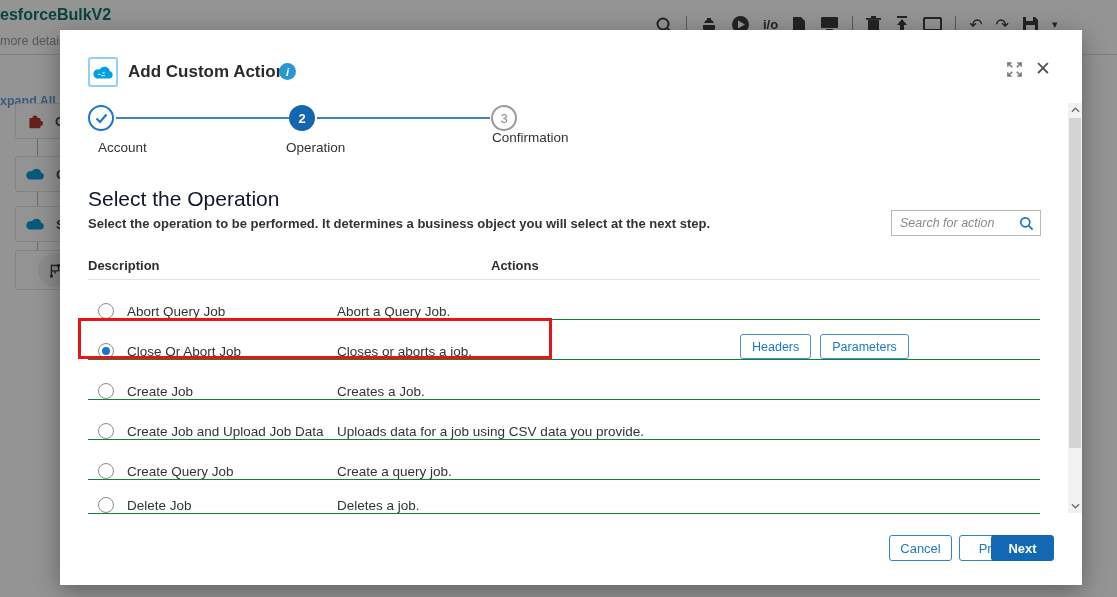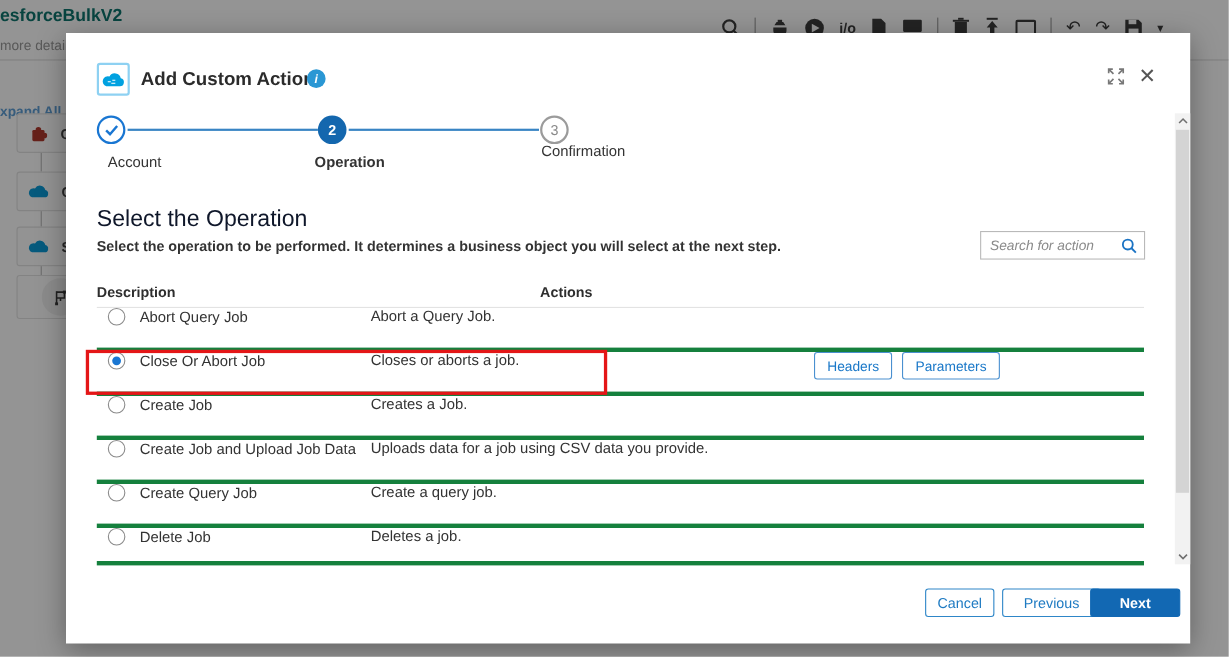--- a/index.html
+++ b/index.html
@@ -31,53 +31,53 @@
     justify-content:center; font-style:italic; }
   .win-icon { color:#6e6e6e; cursor:pointer; }
   
   .step-circle { width:26px; height:26px; border-radius:50%; display:flex;
     align-items:center; justify-content:center; font-size:13px; background:#fff; }
   .step-done { border:2px solid #1976d2; }
   .step-active { background:#1467ae; border:2px solid #1467ae; color:#fff; font-weight:bold; }
   .step-next { border:2px solid #9b9b9b; color:#8a8a8a; }
   .step-line { height:2px; background:#3884c4; }
   .step-label { font-size:13.5px; color:#333; white-space:nowrap; }
-  .step-label.active { font-weight:bold; }
+  .step-label.active { font-weight:normal; }
   
   .sect-heading { font-size:21px; font-weight:400; color:#0f172a; }
   .sect-sub { font-size:13px; font-weight:bold; color:#333; }
   .search-box { width:150px; height:26px; border:1px solid #b9b9b9; background:#fff;
     display:flex; align-items:center; padding:0 6px 0 8px; }
   .search-box input { border:none; outline:none; flex:1; min-width:0; font-size:12.5px;
     font-style:italic; color:#3b82f6; font-family:"Liberation Sans",sans-serif; }
   .search-box input::placeholder { color:#8a8a8a; font-style:italic; }
   
   #op-table { position:absolute; left:28px; top:222px; width:952px; }
   .t-headrow { display:flex; height:28px; align-items:center;
     border-bottom:1px solid #e3e3e3; font-size:13px; font-weight:bold; color:#2e2e2e; }
-  .t-row { display:flex; height:40px; align-items:flex-start; border-bottom:4px solid #15803d;
+  .t-row { display:flex; height:40px; align-items:flex-end; border-bottom:1px solid #15803d;
     font-size:13.5px; color:#333; }
   .t-row.short { height:34px; }
   .c-name { width:249px; display:flex; align-items:center; padding-left:15px; }
   .c-desc { width:403px; }
   .c-actions { flex:1; display:flex; gap:9px; padding-left:0; }
   .t-headrow .c-name { padding-left:15px; }
   .radio { width:16px; height:16px; border-radius:50%; border:1.5px solid #8a8a8a;
     margin-right:13px; margin-left:-5px; position:relative; background:#fff; flex:none; cursor:pointer; }
   .radio.checked::after { content:""; position:absolute; left:2.5px; top:2.5px;
     width:8px; height:8px; border-radius:50%; background:#1976d2; }
   .chip-btn { height:25px; padding:0 11px; background:#fff; border:1px solid #4a90d0;
     border-radius:3px; color:#1a78c8; font-size:12.5px; cursor:pointer;
     font-family:"Liberation Sans",sans-serif; }
   .annot-red { position:absolute; left:18px; top:288px; width:474px; height:41px;
     border:3px solid #e41617; pointer-events:none; }
   
   .btn { height:26px; border-radius:3px; font-size:13px; cursor:pointer;
     font-family:"Liberation Sans",sans-serif; display:flex; align-items:center; justify-content:center; }
-  .btn-outline { background:#fff; border:1px solid #2e86c8; color:#1e7ac2; }
+  .btn-outline { background:#fff; border:1px solid #2e86c8; color:#1e7ac2;margin-left:48px; }
   .btn-primary { background:#1268b3; border:1px solid #1268b3; color:#fff; font-weight:bold; }
   
   .sb-track { position:absolute; left:1008px; top:73px; width:14px; height:410px; background:#f2f2f2; }
   .sb-thumb { position:absolute; left:1px; top:15px; width:12px; height:330px; background:#d4d4d4; }
   .sb-arrow { position:absolute; left:0; width:14px; height:14px; display:flex;
     align-items:center; justify-content:center; color:#707070; }
 </style>
 </head>
 <body>
 
@@ -303,21 +303,21 @@
         </div>
       <div class="c-desc">Deletes a job.</div>
       <div class="c-actions"></div>
     </div>
   </div>
 
   <div class="annot-red"></div>
 
   <button class="abs btn btn-outline" style="left:781px;top:505px;width:63px;">Cancel</button>
   <button class="abs btn btn-outline" style="left:851px;top:505px;width:90px;">Previous</button>
-  <button class="abs btn btn-primary" style="left:931px;top:505px;width:82px;">Next</button>
+  <button class="abs btn btn-primary" style="left:931px;top:505px;width:63px;">Next</button>
 
   <div class="sb-track">
     <div class="sb-arrow" style="top:0;">
       <svg width="9" height="6" viewBox="0 0 10 6">
           <polyline points="1,5 5,1 9,5" fill="none" stroke="#707070" stroke-width="1.6"></polyline>
         </svg>
     </div>
     <div class="sb-thumb"></div>
     <div class="sb-arrow" style="bottom:0;">
       <svg width="9" height="6" viewBox="0 0 10 6">

